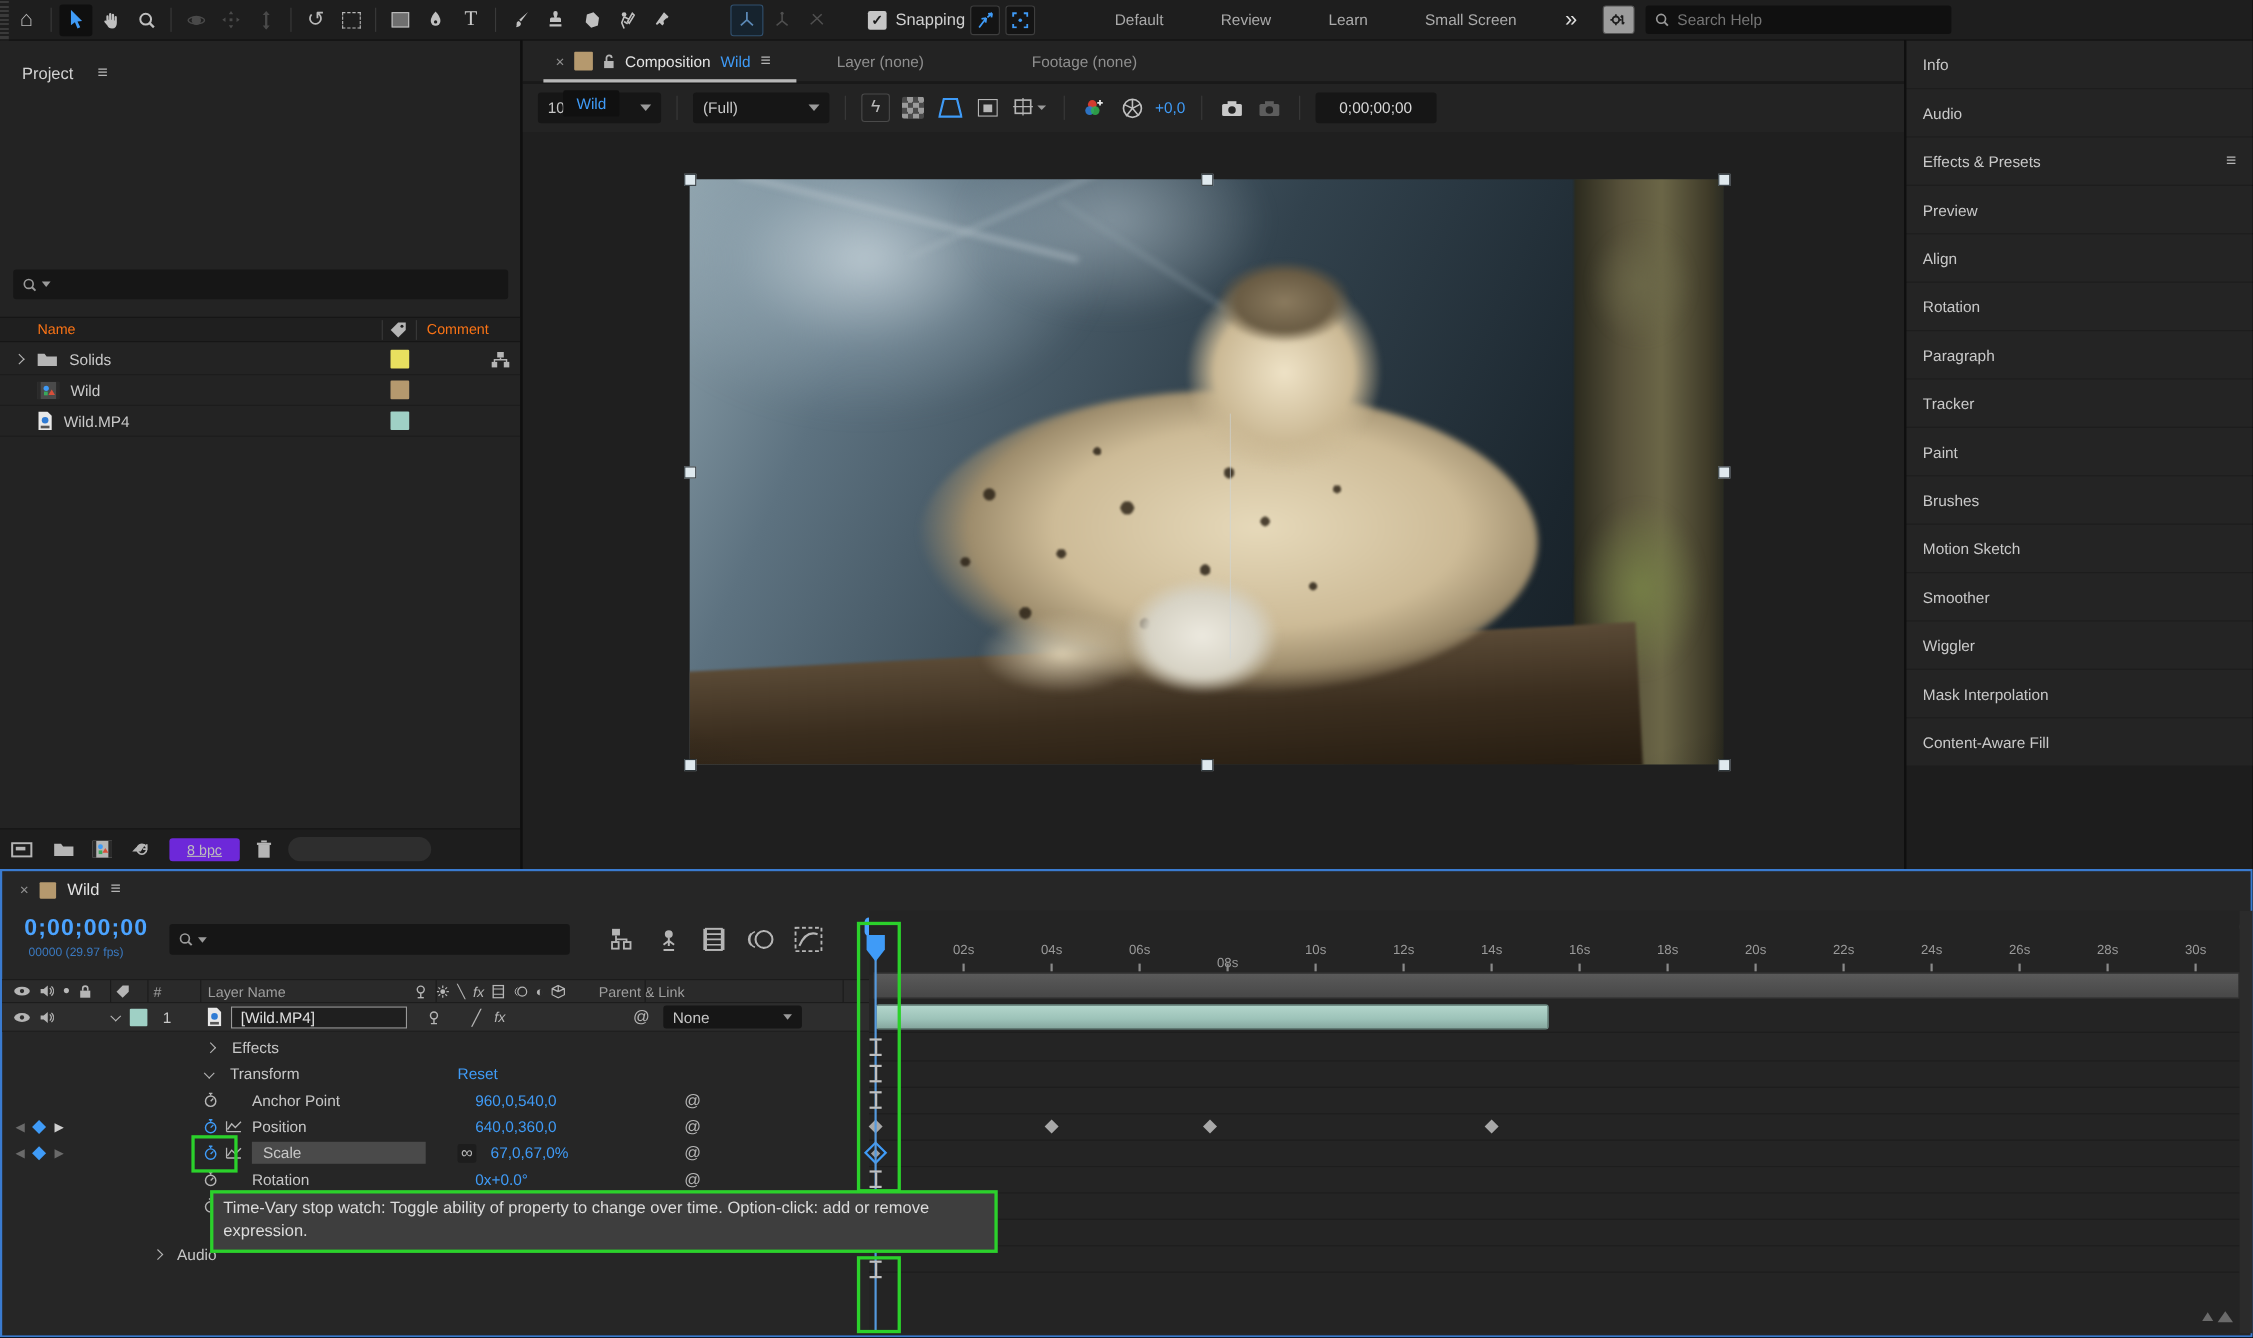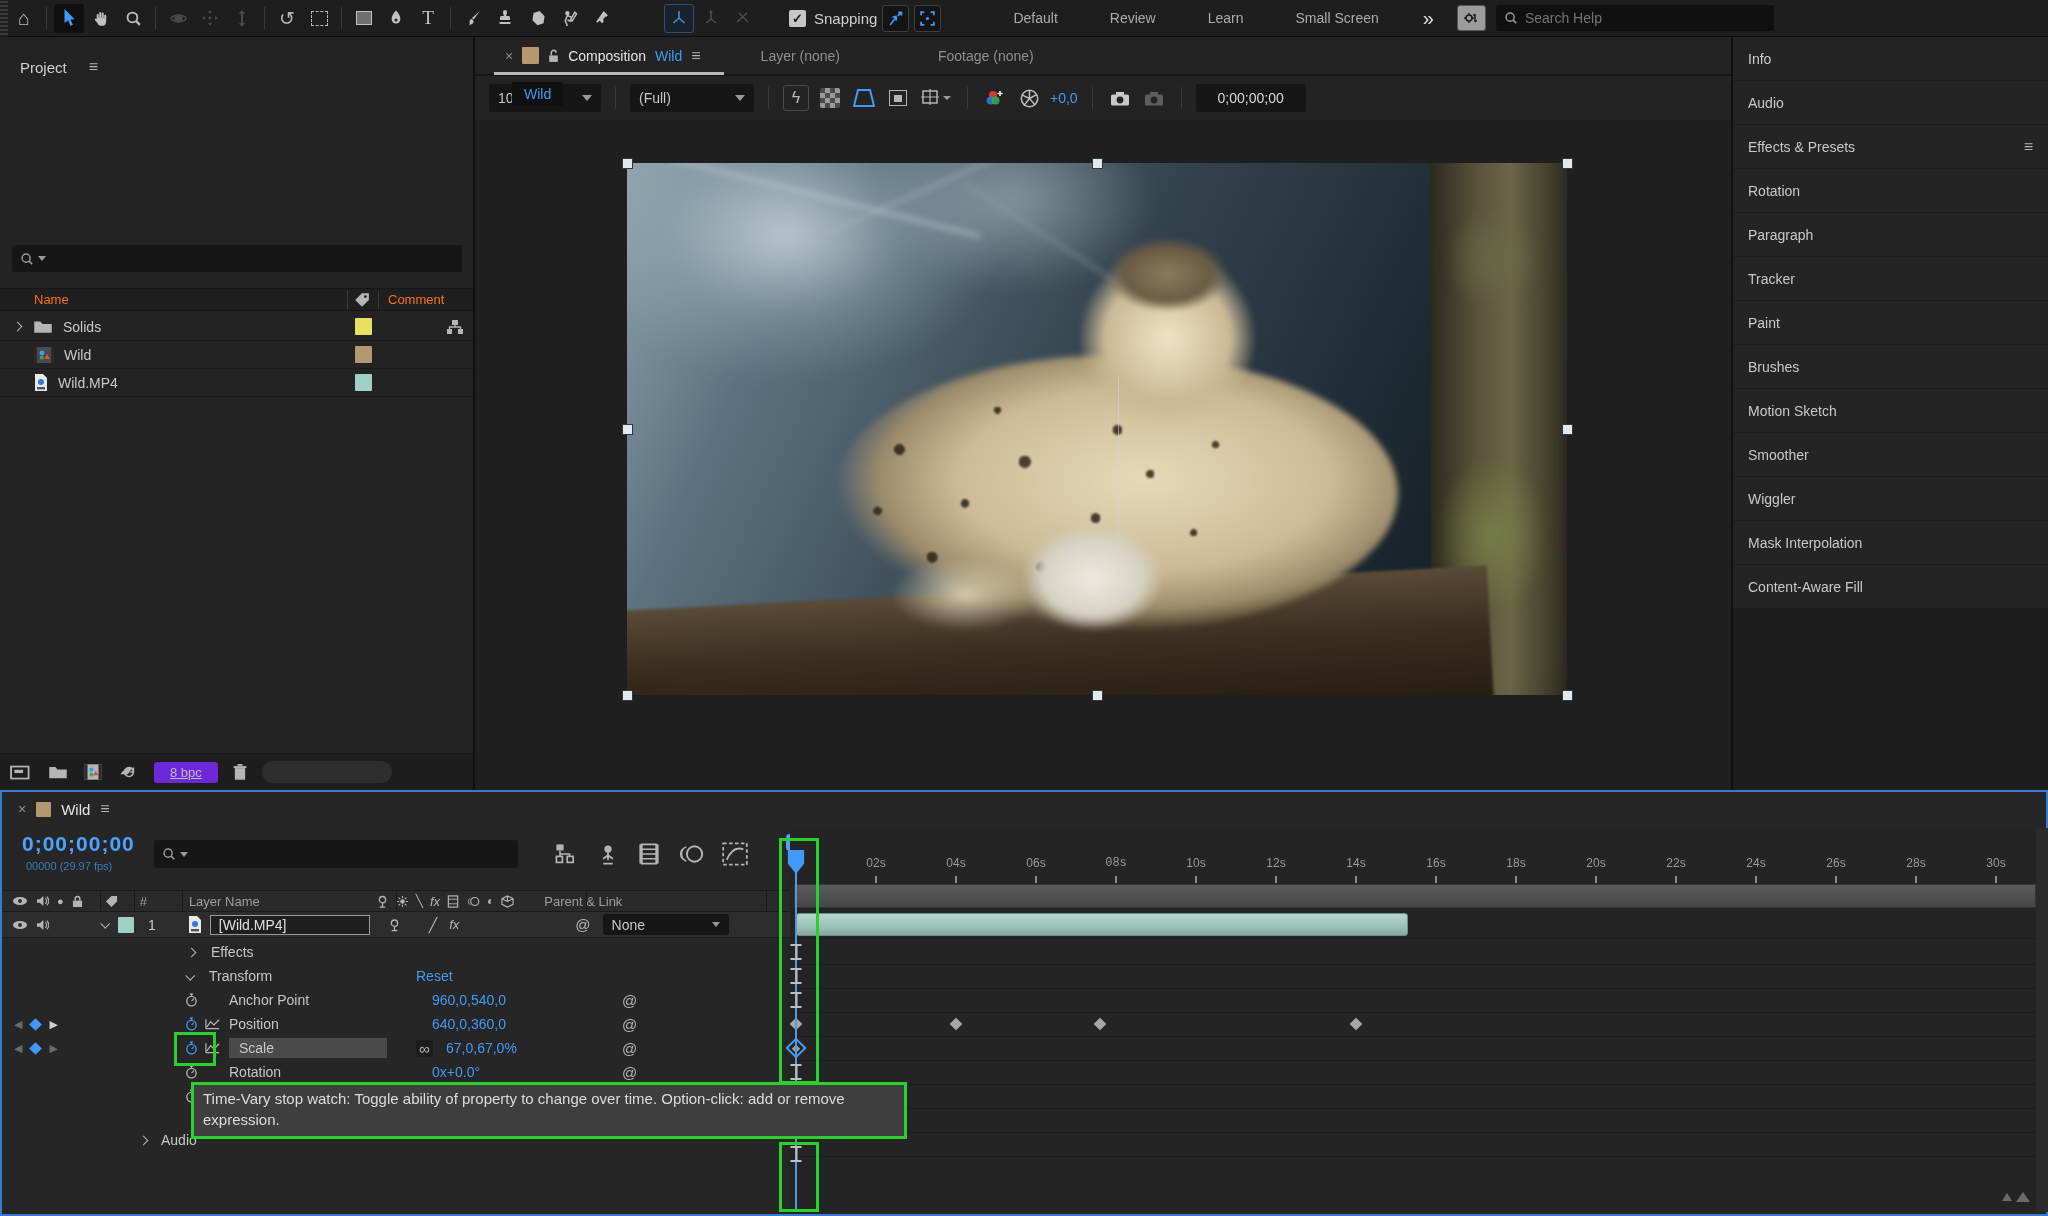--- a/index.html
+++ b/index.html
@@ -487,20 +487,26 @@
           <span>Info</span>
         </div>
         <div class="rp-item">
           <span>Audio</span>
         </div>
         <div class="rp-item">
           <span>Effects &amp; Presets</span>
           <span class="menu-glyph">≡</span>
         </div>
         <div class="rp-item">
+          <span>Preview</span>
+        </div>
+        <div class="rp-item">
+          <span>Align</span>
+        </div>
+        <div class="rp-item">
           <span>Rotation</span>
         </div>
         <div class="rp-item">
           <span>Paragraph</span>
         </div>
         <div class="rp-item">
           <span>Tracker</span>
         </div>
         <div class="rp-item">
           <span>Paint</span>
@@ -823,21 +829,21 @@
     <div id="tooltip">Time-Vary stop watch: Toggle ability of property to change over time. Option-click: add or remove expression.</div>
 
     <div class="tl-abs" style="left:2034px;top:36px;width:12px;height:384px;background:#2b2b2b"></div>
     <div class="tl-abs row" style="left:2000px;top:400px;gap:4px;opacity:.6">
       <span style="width:0;height:0;border-left:5px solid transparent;border-right:5px solid transparent;border-bottom:8px solid #9a9a9a"></span>
       <span style="width:0;height:0;border-left:7px solid transparent;border-right:7px solid transparent;border-bottom:10px solid #9a9a9a"></span>
     </div>
   <span class="ruler-label tl-abs" style="left: 874px; top: 64px;">02s</span>
       <span class="ruler-label tl-abs" style="left: 954px; top: 64px;">04s</span>
       <span class="ruler-label tl-abs" style="left: 1034px; top: 64px;">06s</span>
-      <span class="ruler-label tl-abs" style="left: 1114px; top: 64px; font-family: Liberation Mono, monospace;">08s</span>
+      <span class="ruler-label tl-abs" style="left: 1114px; top: 76px;">08s</span>
       <span class="ruler-label tl-abs" style="left: 1194px; top: 64px;">10s</span>
       <span class="ruler-label tl-abs" style="left: 1274px; top: 64px;">12s</span>
       <span class="ruler-label tl-abs" style="left: 1354px; top: 64px;">14s</span>
       <span class="ruler-label tl-abs" style="left: 1434px; top: 64px;">16s</span>
       <span class="ruler-label tl-abs" style="left: 1514px; top: 64px;">18s</span>
       <span class="ruler-label tl-abs" style="left: 1594px; top: 64px;">20s</span>
       <span class="ruler-label tl-abs" style="left: 1674px; top: 64px;">22s</span>
       <span class="ruler-label tl-abs" style="left: 1754px; top: 64px;">24s</span>
       <span class="ruler-label tl-abs" style="left: 1834px; top: 64px;">26s</span>
       <span class="ruler-label tl-abs" style="left: 1914px; top: 64px;">28s</span>

